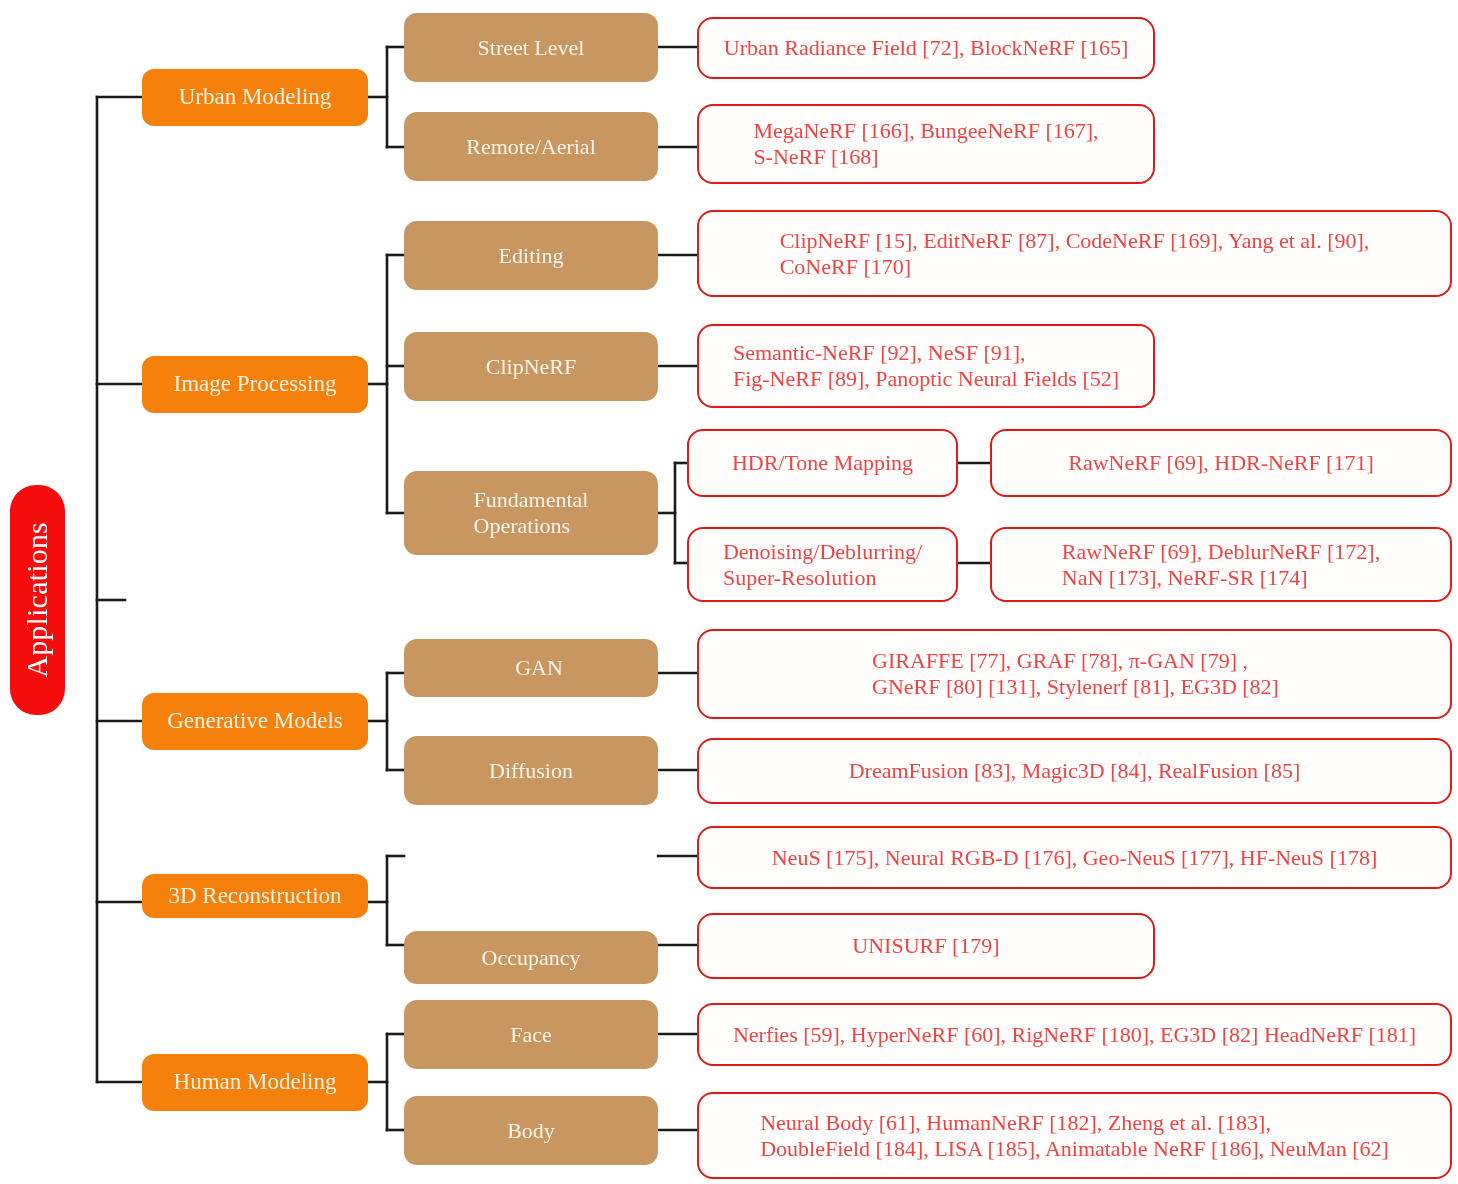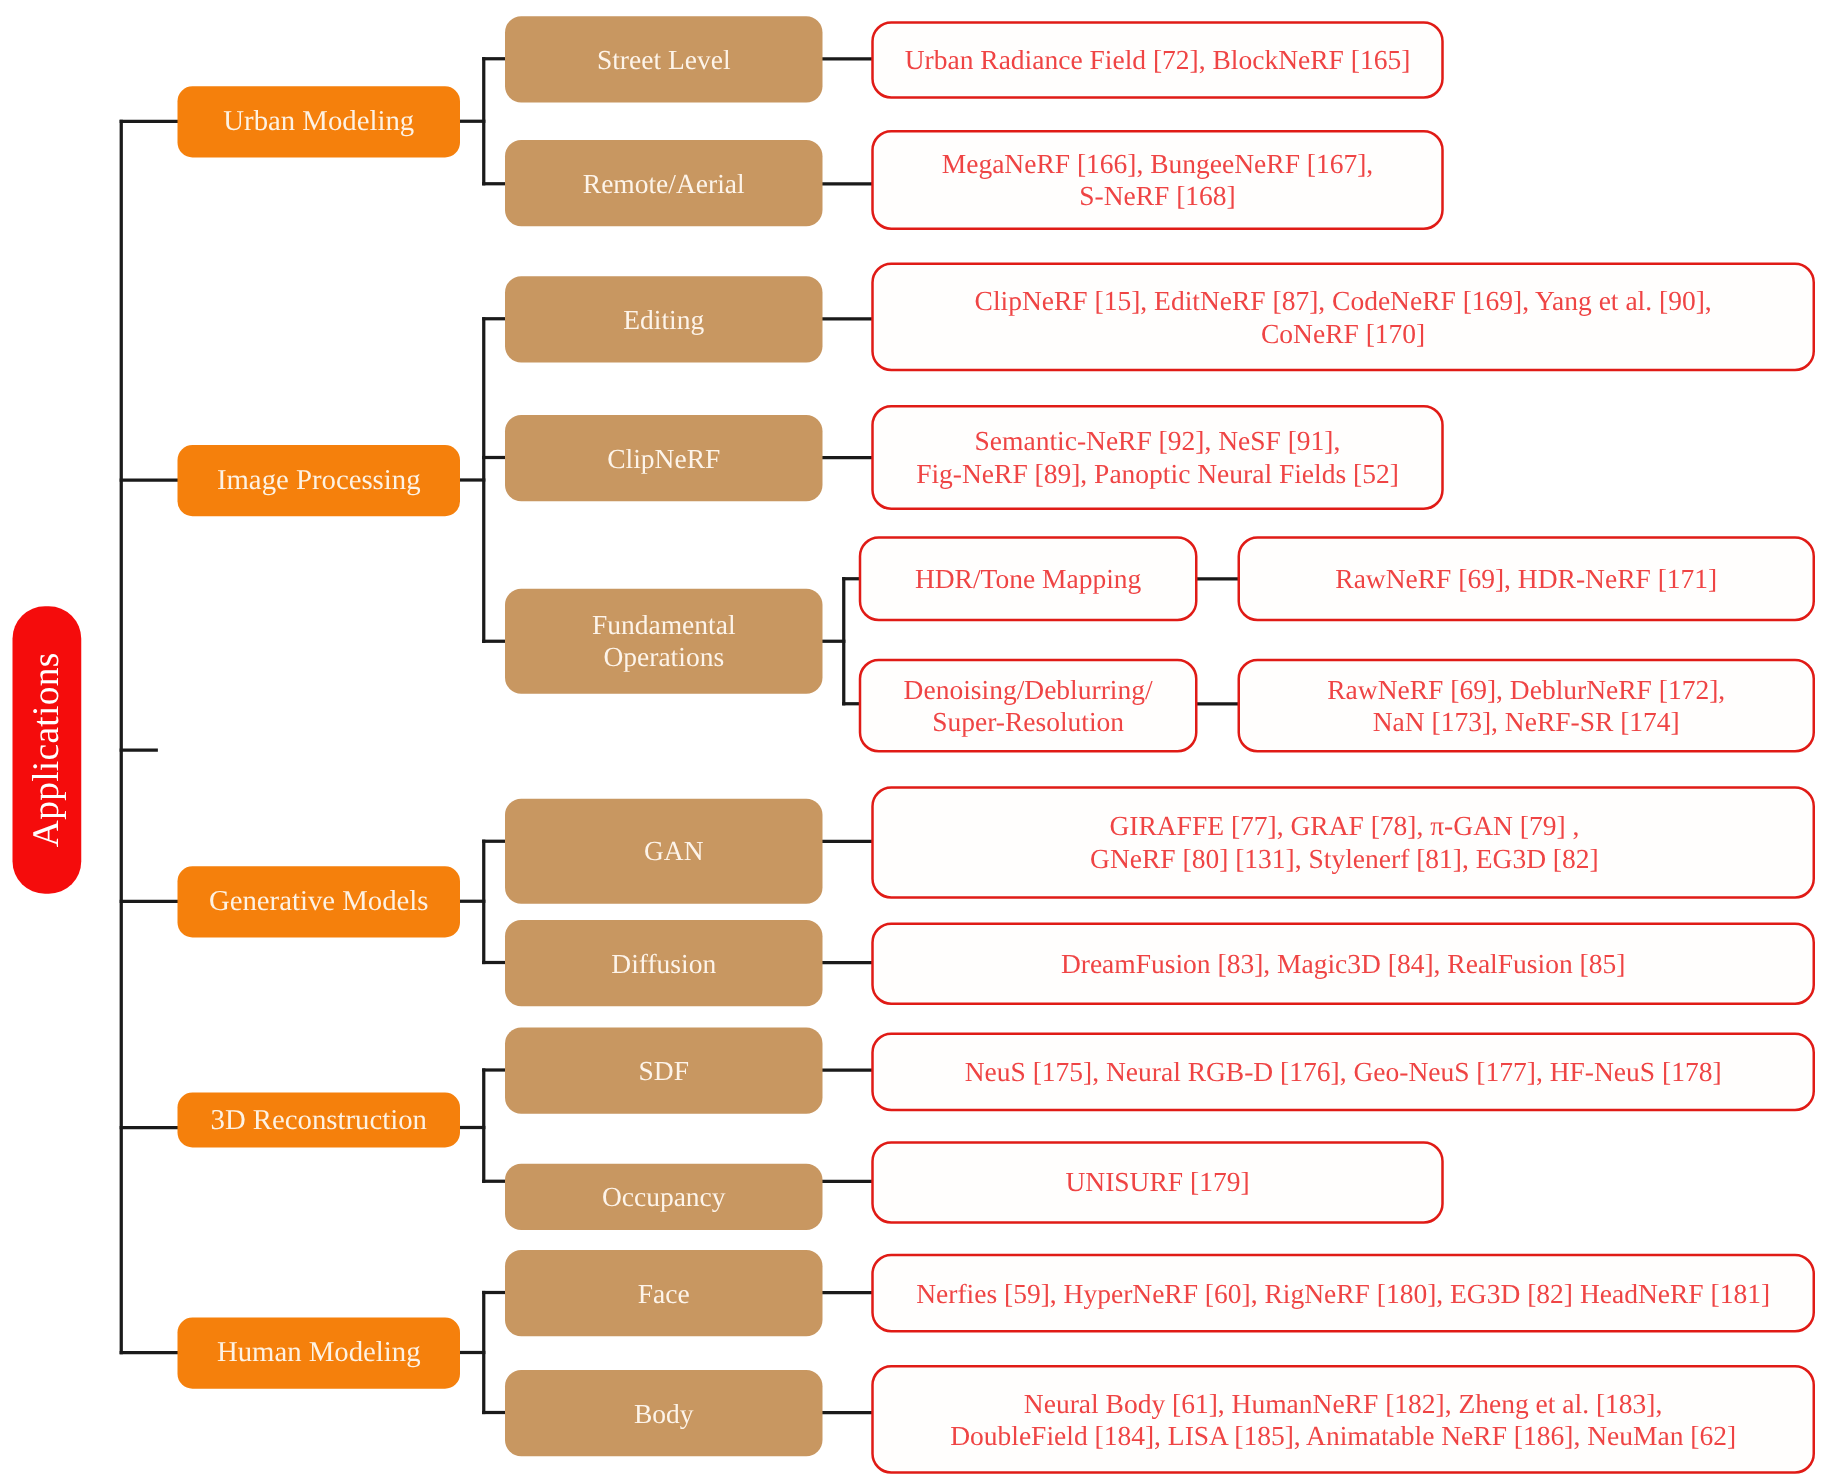--- a/index.html
+++ b/index.html
@@ -23,21 +23,21 @@
     width: 1458px;
     height: 1184px;
     pointer-events: none;
   }
   .node {
     position: absolute;
     box-sizing: border-box;
     display: flex;
     align-items: center;
     justify-content: center;
-    text-align: center;
+    text-align: left;
     line-height: 1.16;
     white-space: pre-line;
   }
 
   
   .root {
     background: #f50c0c;
     color: #ffffff;
     border-radius: 26px;
     font-size: 30px;
@@ -178,30 +178,27 @@
     <span>Editing</span>
   </div>
   <div class="node sub" style="left:404px; top:332px; width:254px; height:69px;">
     <span>ClipNeRF</span>
   </div>
   <div class="node sub" style="left:404px; top:471px; width:254px; height:84px;">
     <span>Fundamental
 Operations</span>
   </div>
 
-  <div class="node sub" style="left:404px; top:639px; width:254px; height:84px;padding-left:16px;">
+  <div class="node sub" style="left:404px; top:639px; width:254px; height:58px;padding-left:16px;">
     <span>GAN</span>
   </div>
   <div class="node sub" style="left:404px; top:736px; width:254px; height:69px;">
     <span>Diffusion</span>
   </div>
 
-  <div class="node sub" style="left:404px; top:822px; width:254px; height:69px;">
-    <span>SDF</span>
-  </div>
   <div class="node sub" style="left:404px; top:911px; width:254px; height:53px;margin-top:20px;">
     <span>Occupancy</span>
   </div>
 
   <div class="node sub" style="left:404px; top:1000px; width:254px; height:69px;">
     <span>Face</span>
   </div>
   <div class="node sub" style="left:404px; top:1096px; width:254px; height:69px;">
     <span>Body</span>
   </div>

